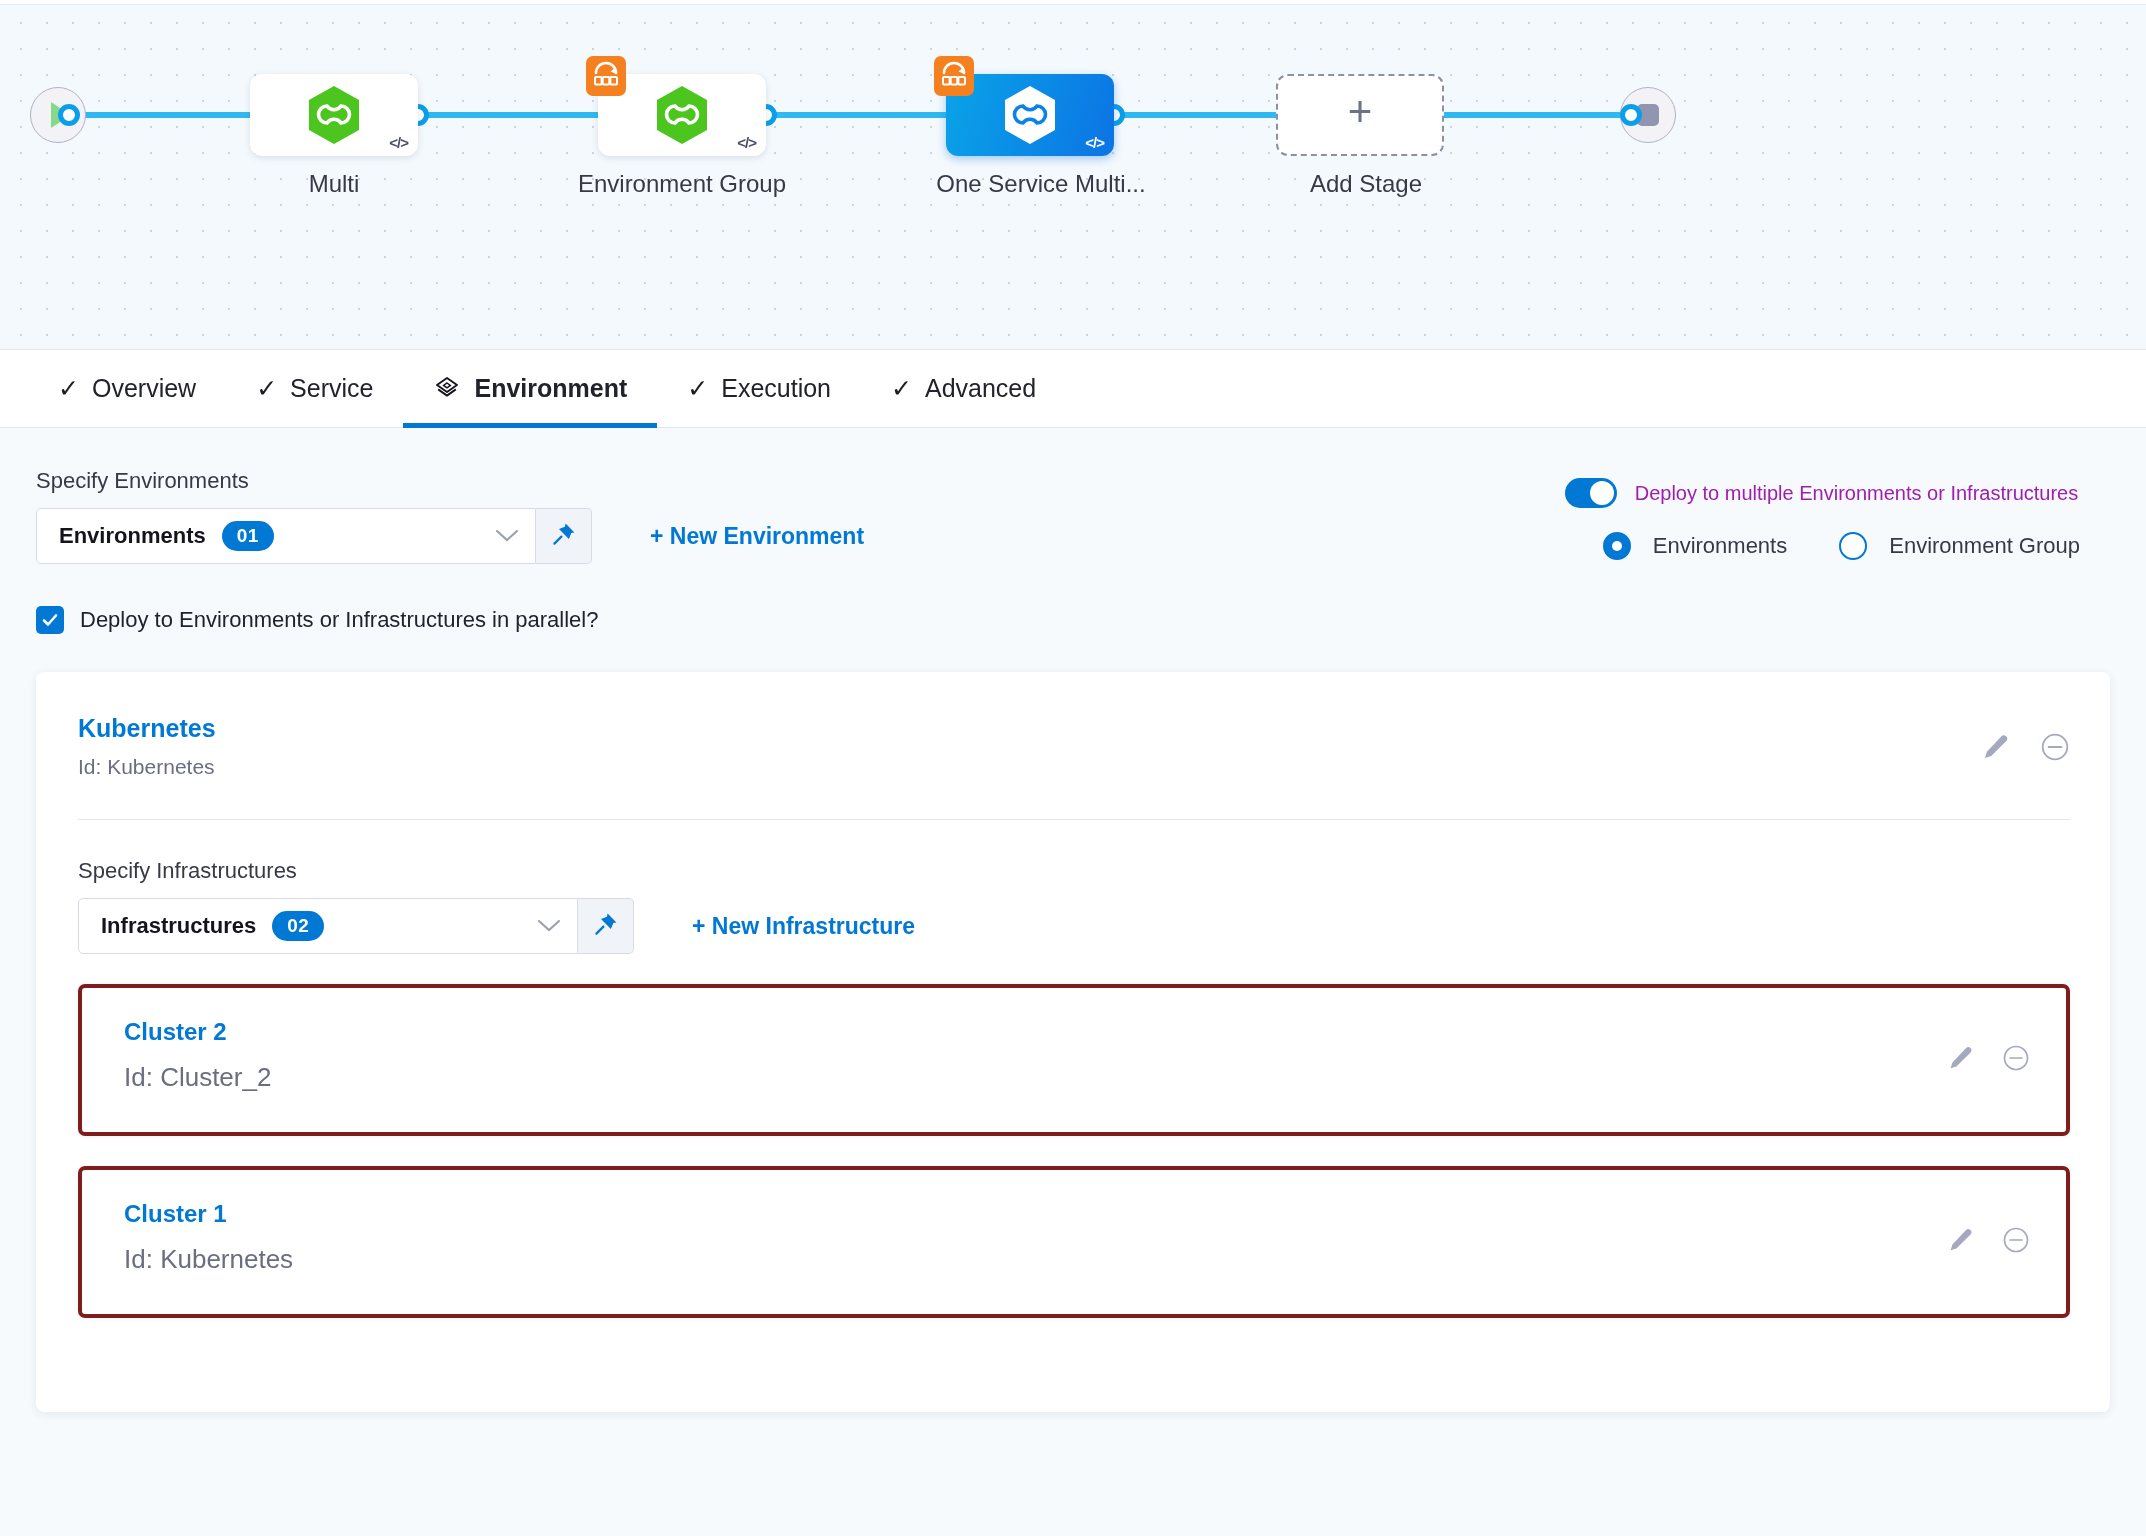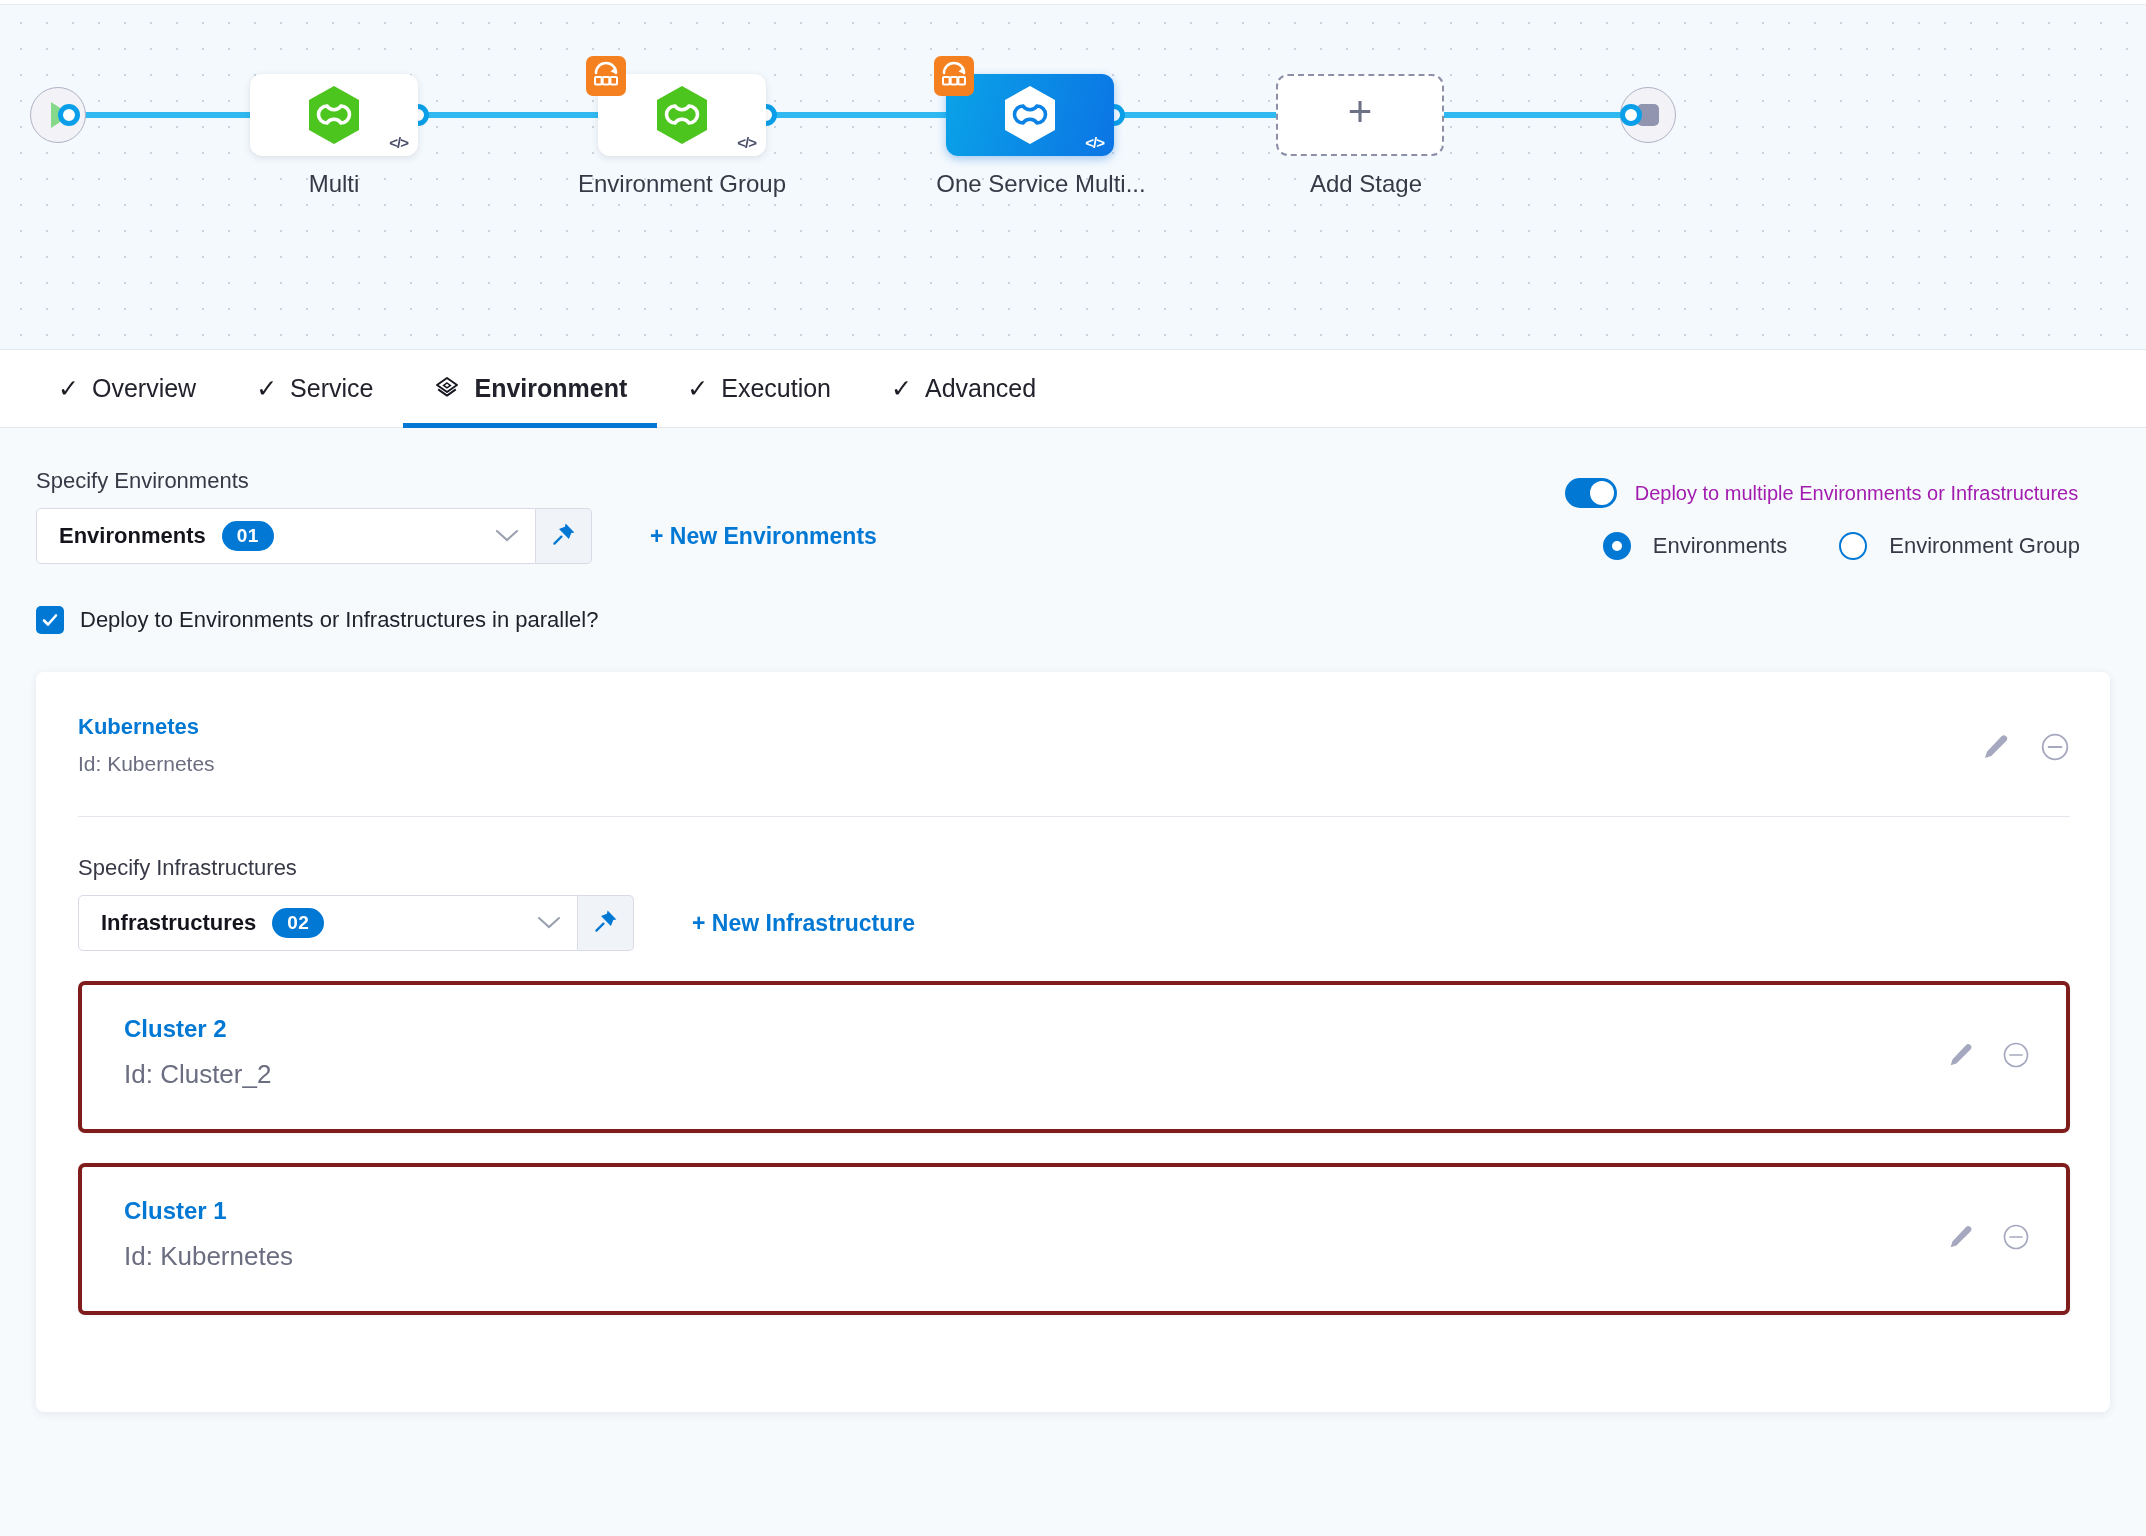--- a/index.html
+++ b/index.html
@@ -214,21 +214,21 @@
   
   .outer-card {
     margin-top: 38px;
     background: #ffffff;
     border-radius: 8px;
     box-shadow: 0 2px 9px rgba(40,55,80,0.09);
     padding: 42px 40px 0 42px;
     height: 740px;
   }
   .env-head { display: flex; align-items: flex-start; }
-  .env-name { font-size: 22px; color: #0278d5; font-weight: 700; cursor: pointer; }
+  .env-name { font-size: 25px; color: #0278d5; font-weight: 700; cursor: pointer; }
   .env-id { font-size: 21px; color: #6b6d80; margin-top: 12px; }
   .head-actions { margin-left: auto; display: flex; align-items: center; gap: 30px; padding-top: 18px; }
   .icon-btn { cursor: pointer; display:flex; }
 
   .divider { height: 1px; background: #e4e6ee; margin: 40px 0 0 0; }
 
   .infra-block { padding-top: 38px; }
 
   .infra-card {
     border: 4px solid #7f1d1d;
@@ -369,21 +369,21 @@
           </span>
         </div>
         <div class="pin-btn">
           <span>
             <svg width="26" height="26" viewBox="0 0 26 26">
               <path d="M14.6 2.6 L23.4 11.4 L20.3 12.1 L17.9 18.0 L8.0 8.1 L13.9 5.7 Z" fill="#0278d5"></path>
               <path d="M10.4 15.6 L3.4 22.6" stroke="#0278d5" stroke-width="2.2" stroke-linecap="round"></path>
             </svg>
           </span>
         </div>
-        <span class="link-btn">+ New Environments</span>
+        <span class="link-btn">+ New Environment</span>
       </div>
     </div>
 
     <div class="toggle-col">
       <div class="toggle-row">
         <div class="switch"></div>
         <span class="toggle-text">Deploy to multiple Environments or Infrastructures</span>
       </div>
       <div class="radio-row">
         <div class="radio on"></div>

